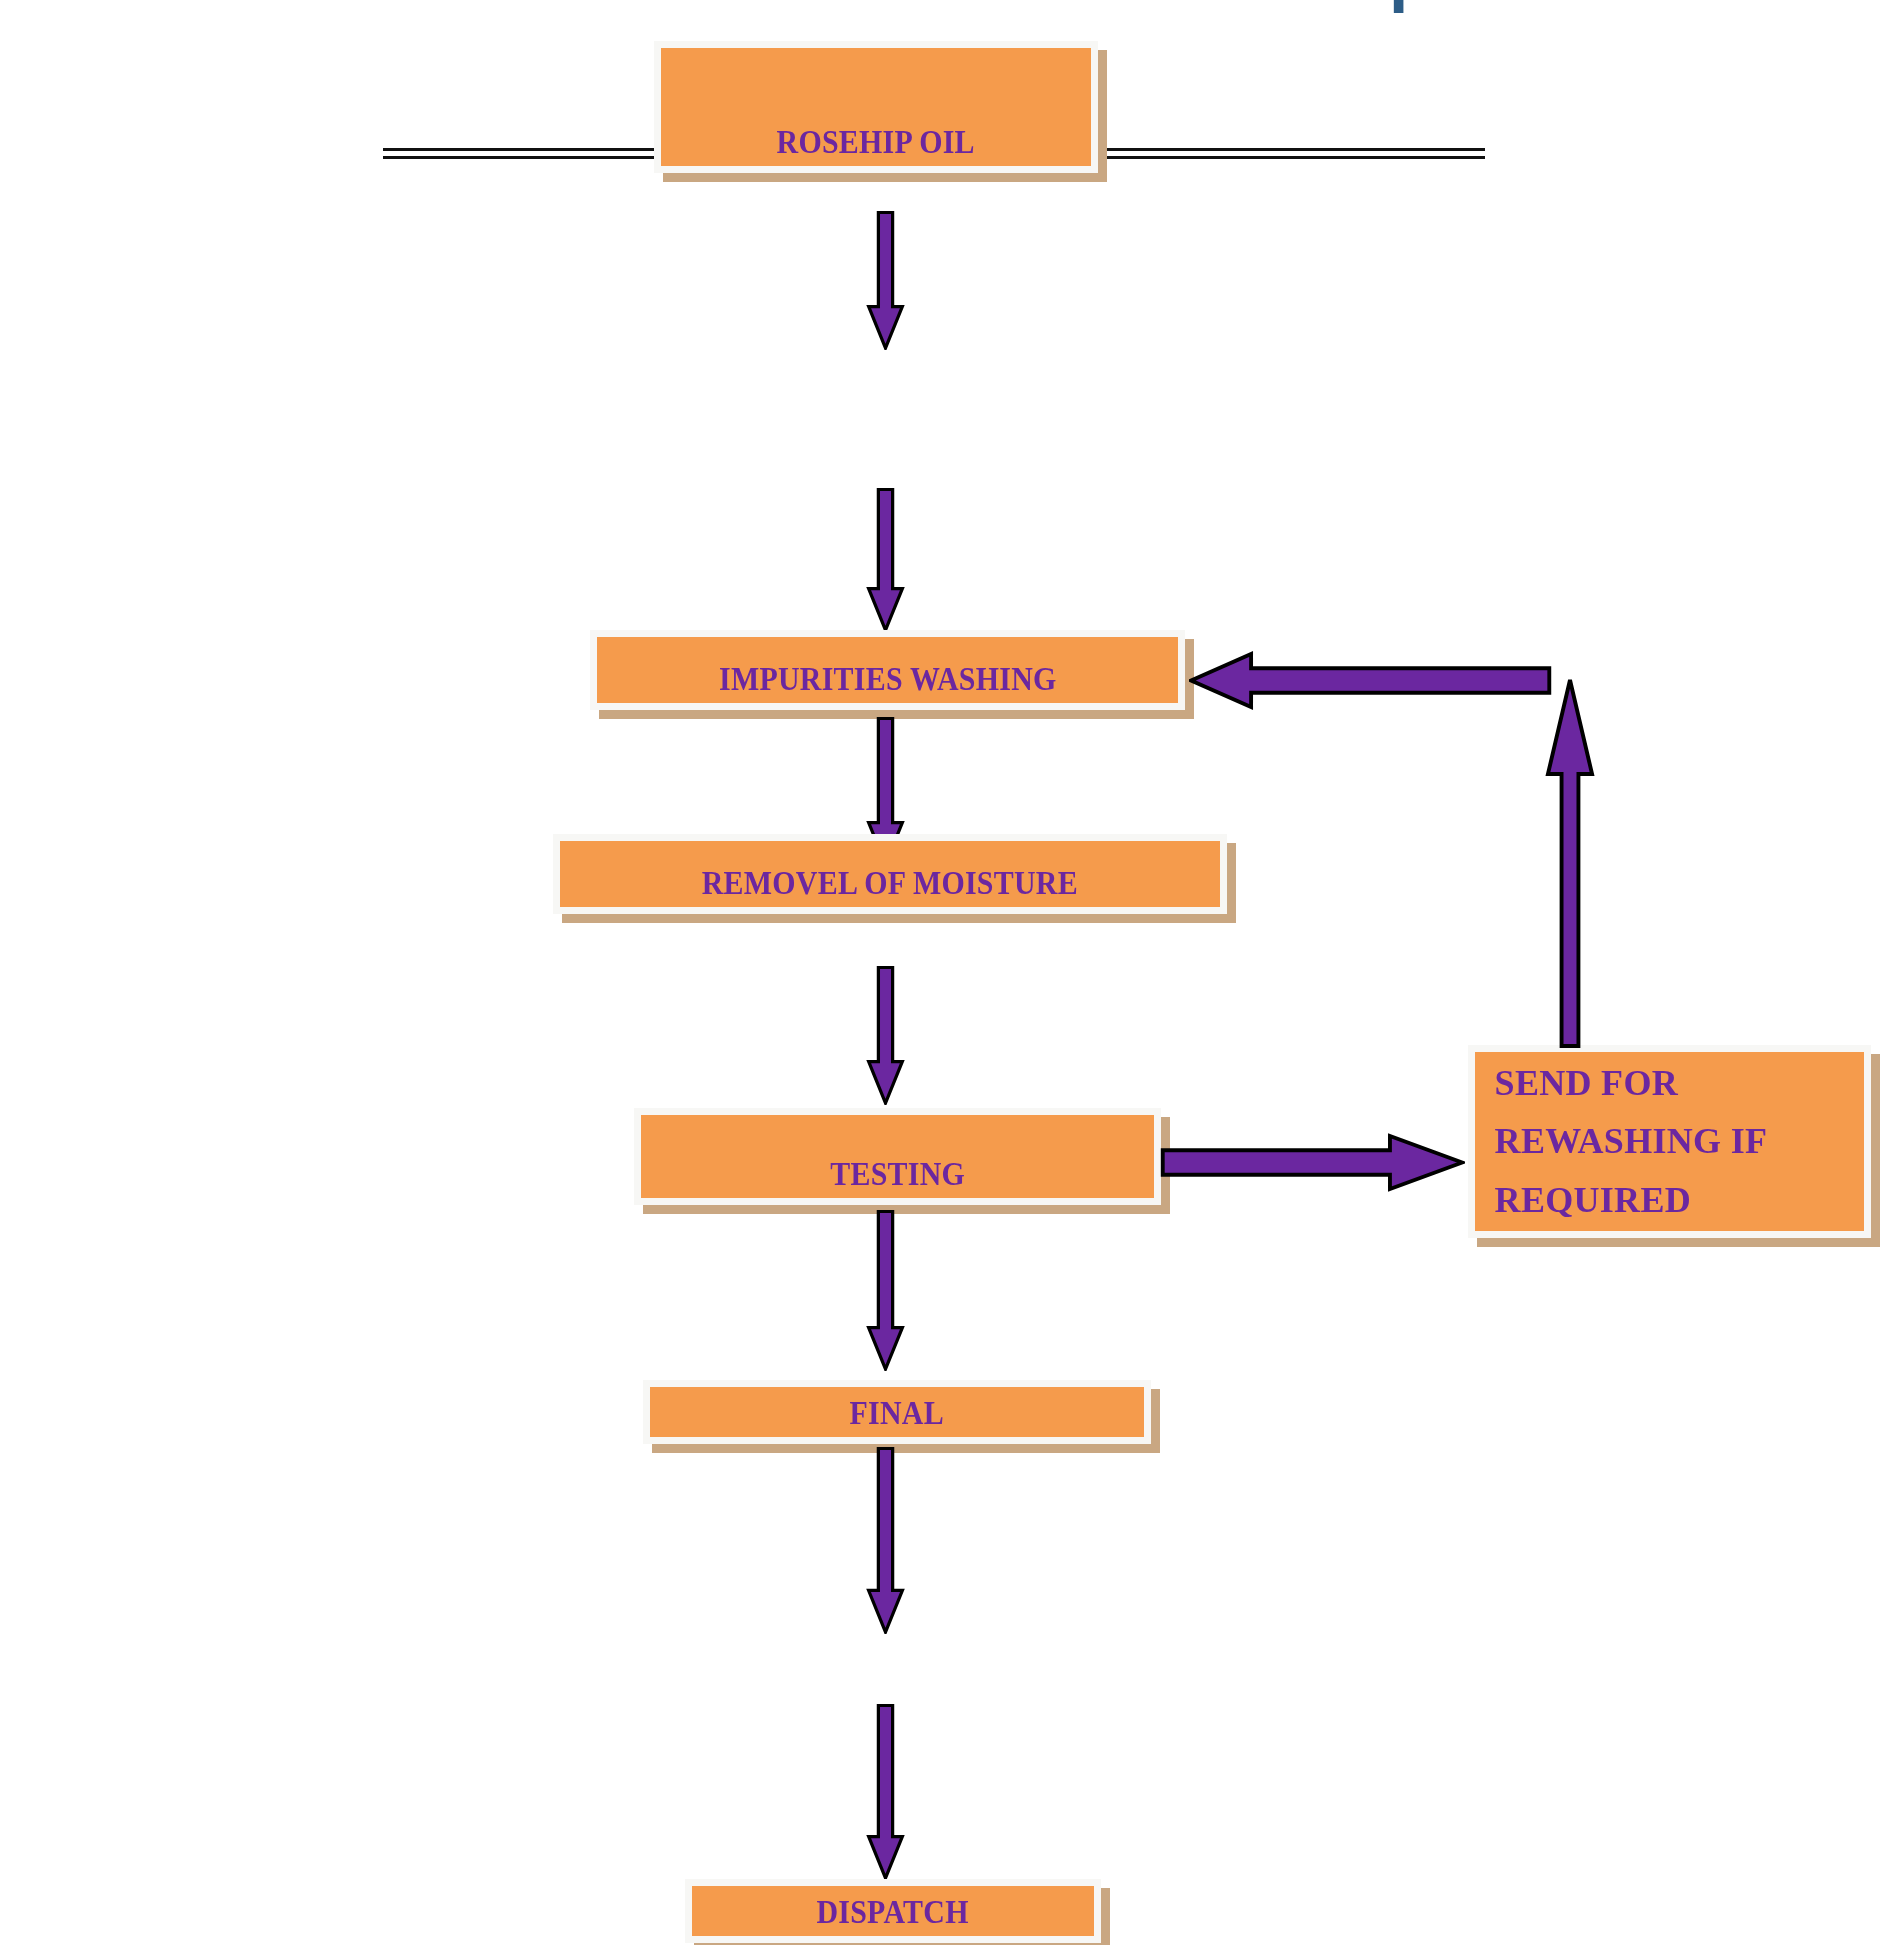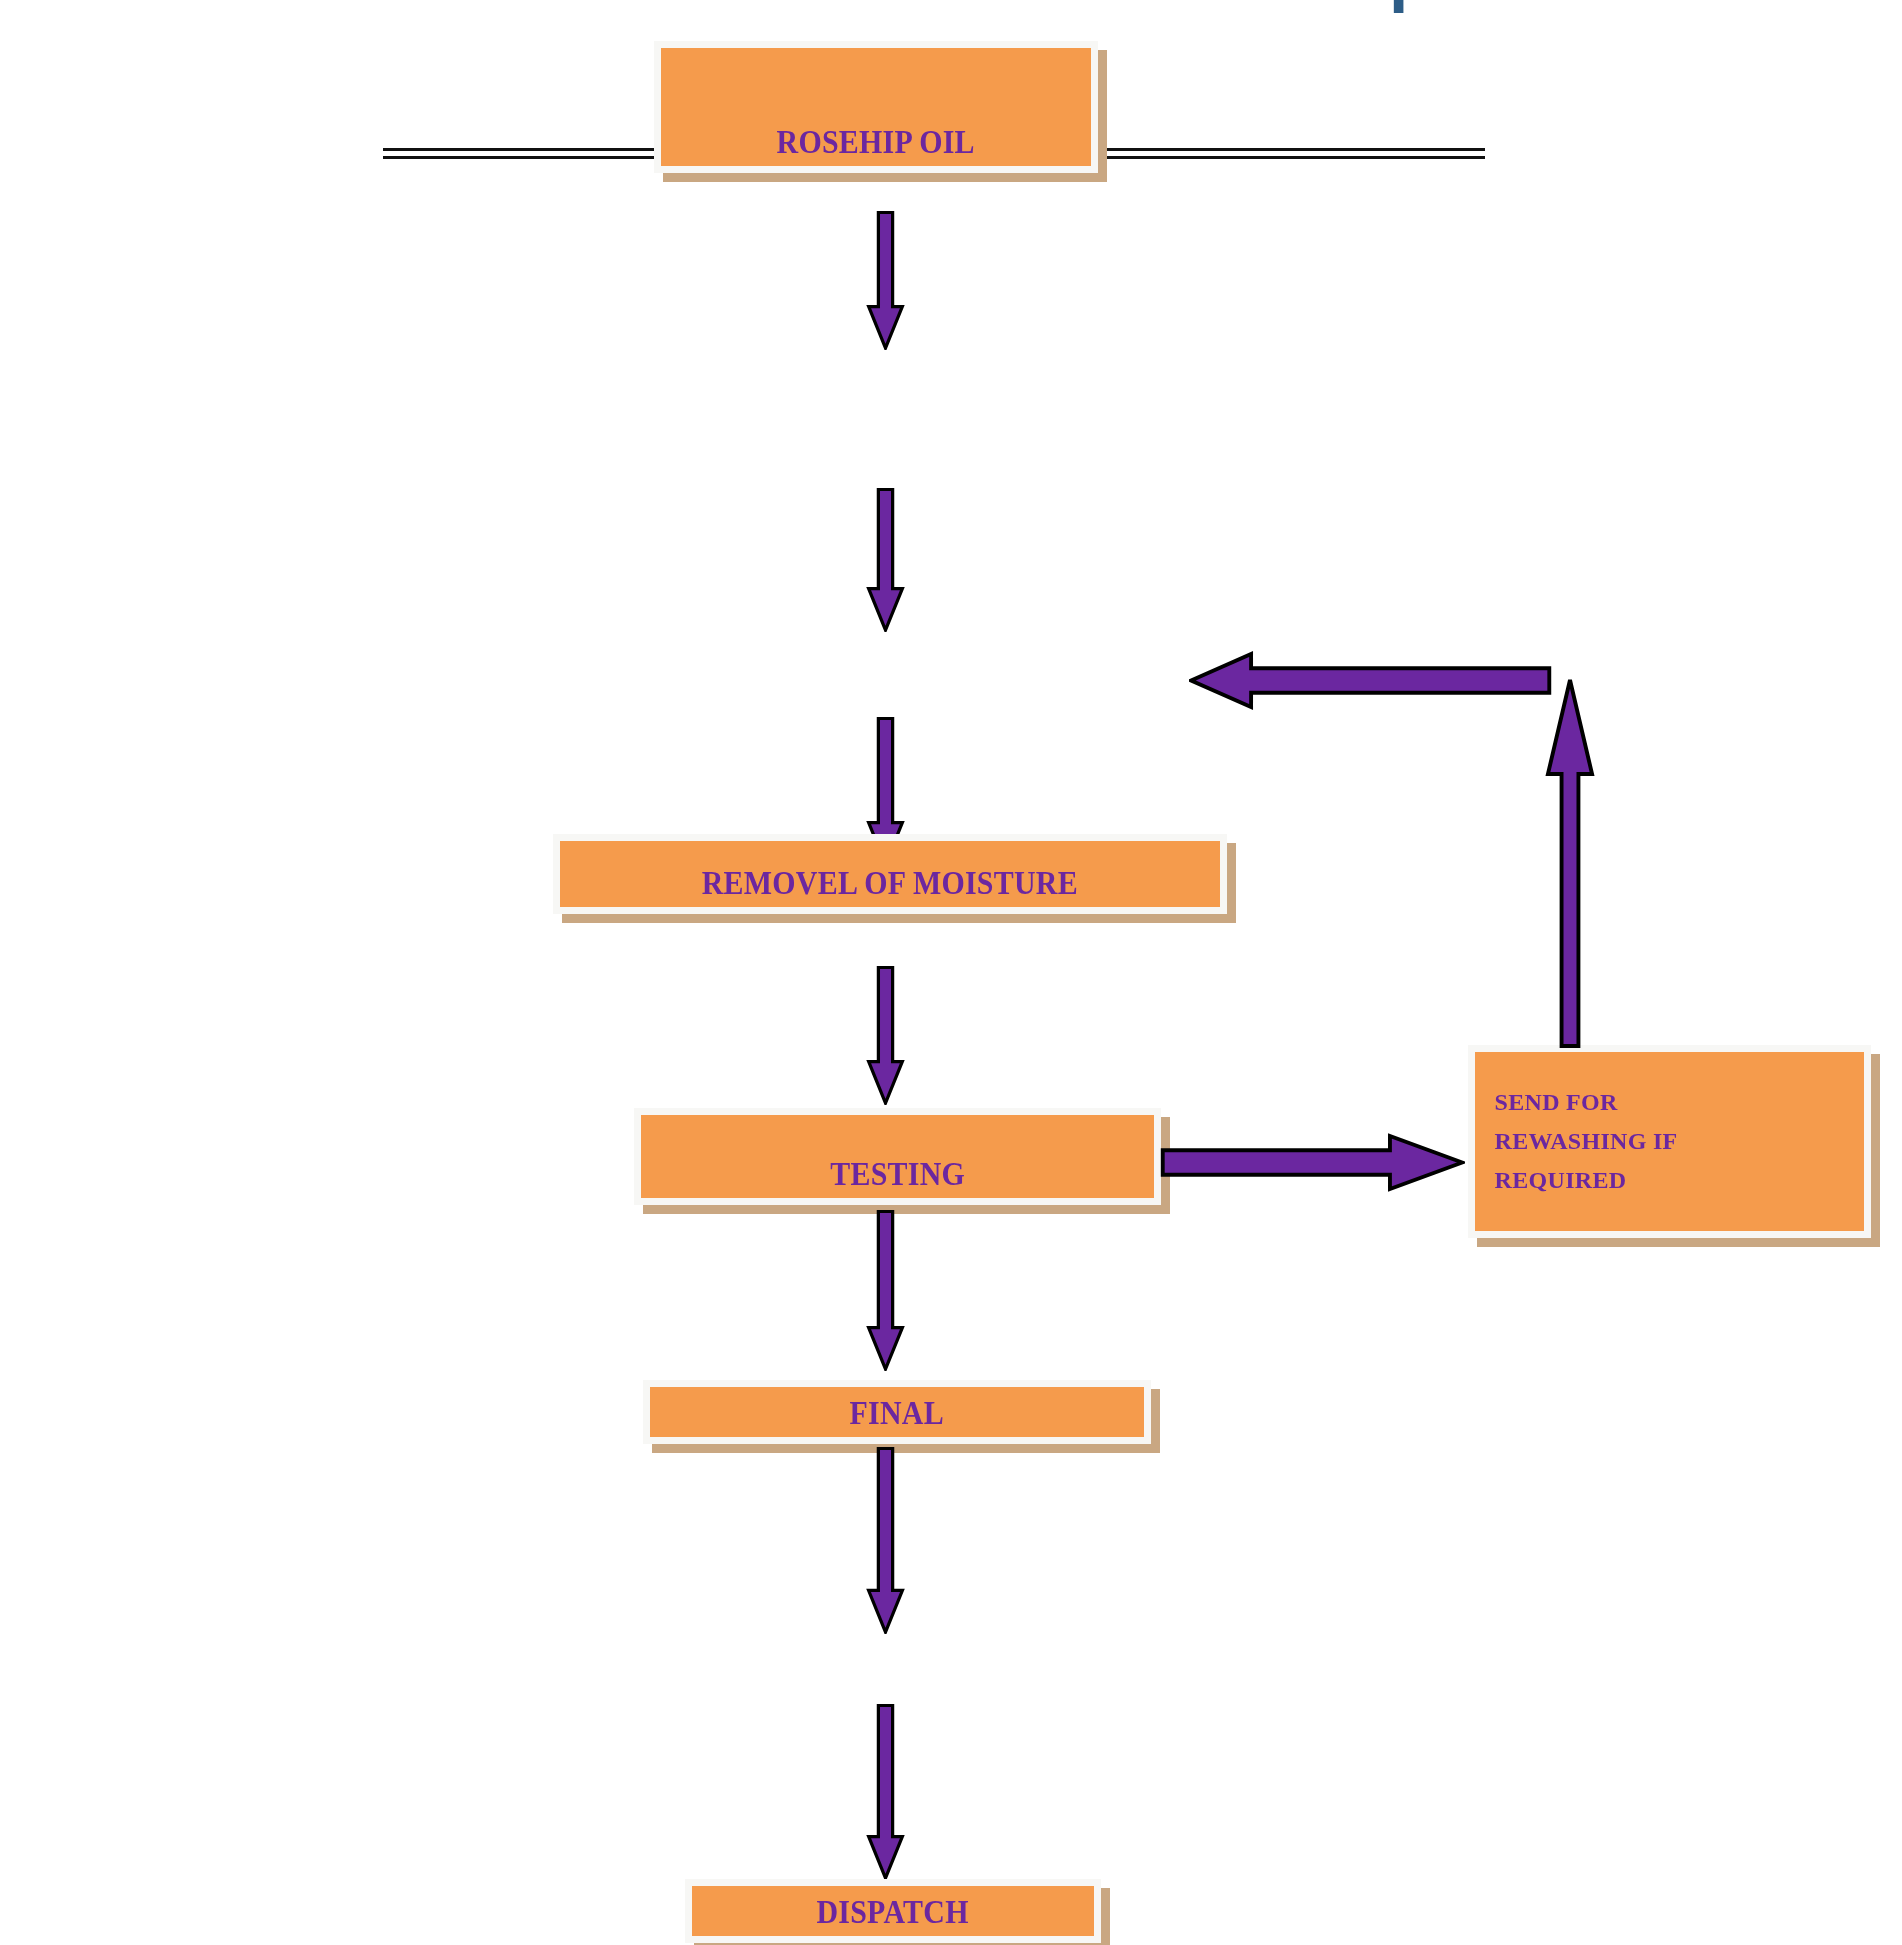--- a/index.html
+++ b/index.html
@@ -100,20 +100,25 @@
     </svg>
   </div>
 
 
   <div class="arrow" style="left:866px; top:488px;">
     <svg width="39" height="144" viewBox="0 0 60 222">
       <polygon points="19,2 41,2 41,155 56,155 30,219 4,155 19,155" fill="#6B27A0" stroke="#000000" stroke-width="5"></polygon>
     </svg>
   </div>
 
+  <div class="box" style="left:590px; top:630px; width:595px; height:80px;">
+    <div class="fill">
+      <span class="label" style="font-size:34px;">IMPURITIES WASHING</span>
+    </div>
+  </div>
 
   <div class="arrow" style="left:1189px; top:645px;">
     <svg width="363" height="71" viewBox="0 0 560 110">
       <polygon points="2,55 95,14 95,36 557,36 557,74 95,74 95,96" fill="#6B27A0" stroke="#000000" stroke-width="6"></polygon>
     </svg>
   </div>
 
   <div class="arrow" style="left:866px; top:717px;">
     <svg width="39" height="149" viewBox="0 0 60 230">
       <polygon points="19,2 41,2 41,163 56,163 30,227 4,163 19,163" fill="#6B27A0" stroke="#000000" stroke-width="5"></polygon>
@@ -139,21 +144,21 @@
   </div>
 
   <div class="arrow" style="left:1160px; top:1127px;">
     <svg width="305" height="71" viewBox="0 0 470 110">
       <polygon points="3,36 355,36 355,14 467,55 355,96 355,74 3,74" fill="#6B27A0" stroke="#000000" stroke-width="6"></polygon>
     </svg>
   </div>
 
   <div class="box align-left" style="left:1468px; top:1045px; width:403px; height:193px;">
     <div class="fill">
-      <span class="label" style="font-size:24px;">SEND FOR
+      <span class="label" style="font-size:36px;">SEND FOR
 REWASHING IF
 REQUIRED</span>
     </div>
   </div>
 
   <div class="arrow" style="left:1544px; top:678px;">
     <svg width="52" height="370" viewBox="0 0 80 570">
       <polygon points="40,3 74,148 53,148 53,567 27,567 27,148 6,148" fill="#6B27A0" stroke="#000000" stroke-width="6"></polygon>
     </svg>
   </div>

